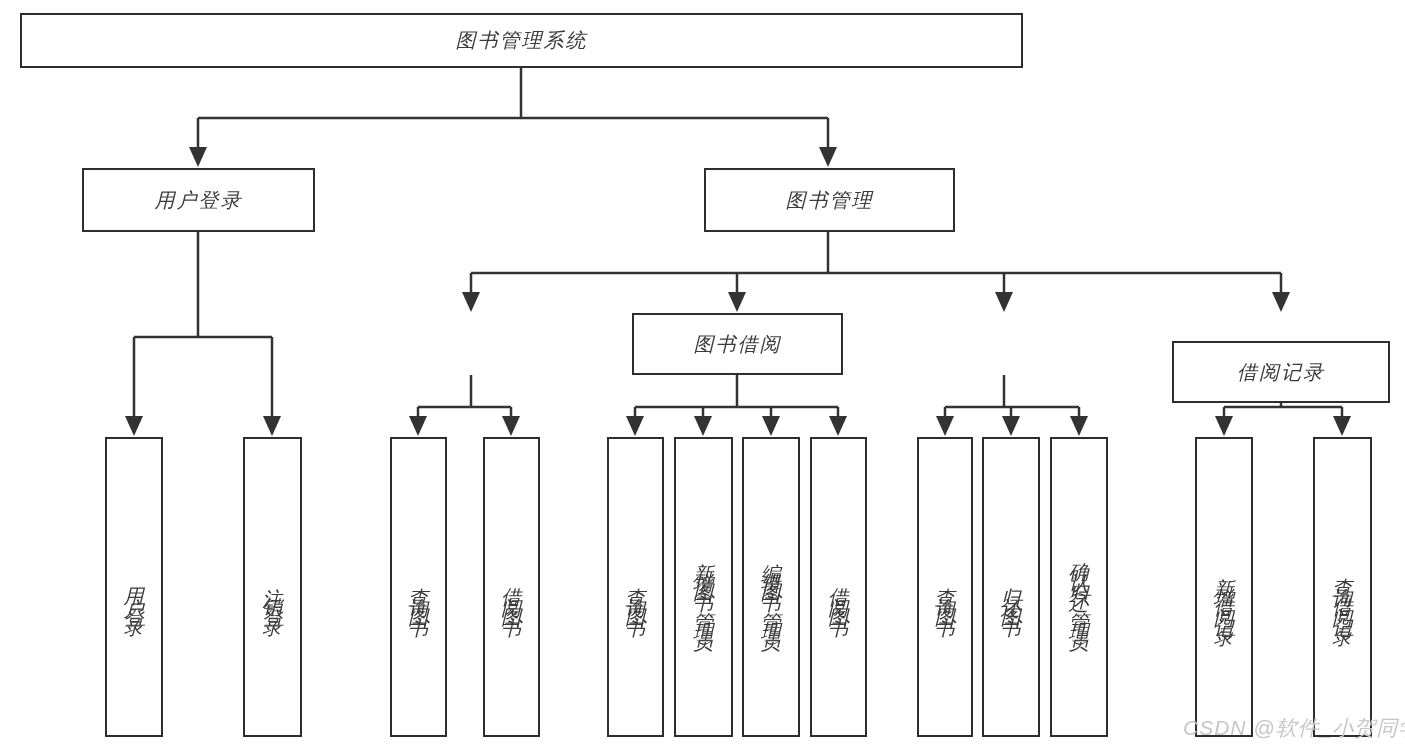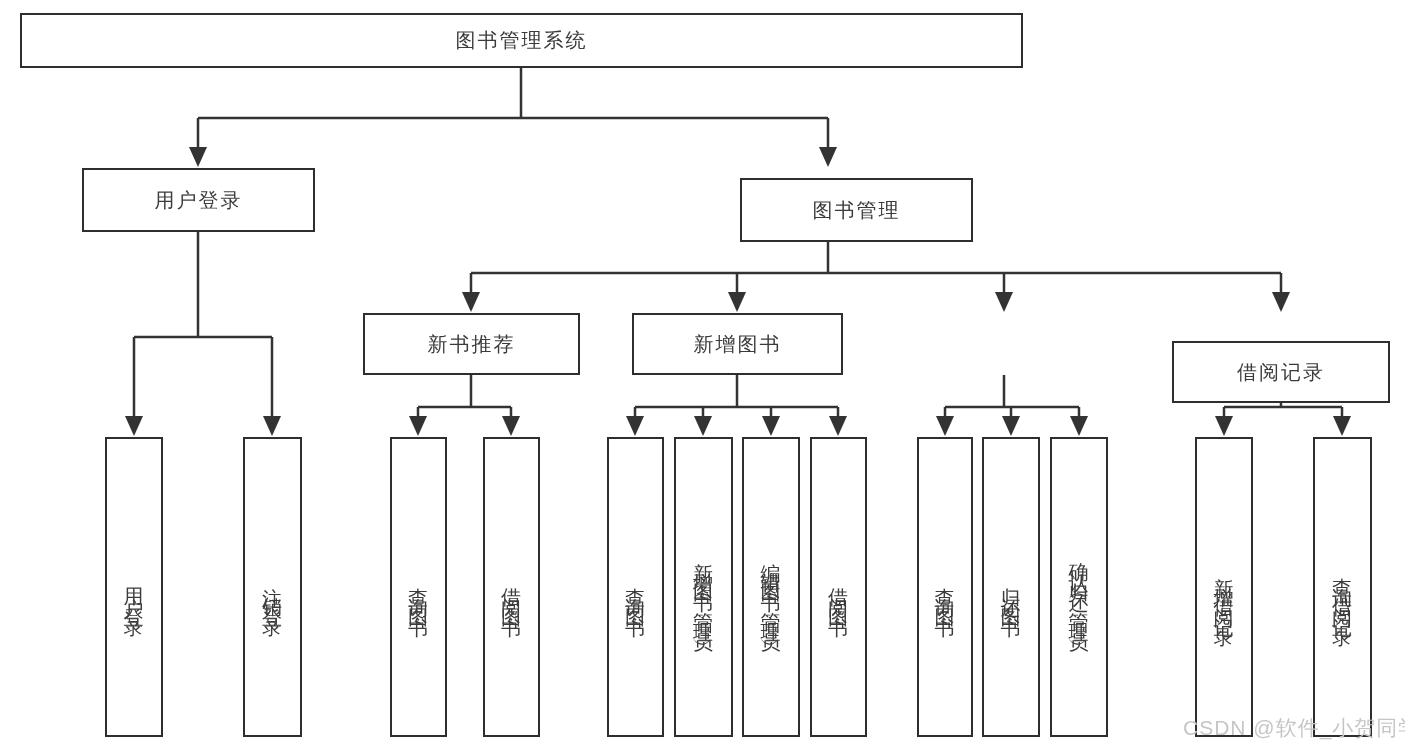--- a/index.html
+++ b/index.html
@@ -3,20 +3,21 @@
 <meta charset="utf-8">
 <style>
   html, body { margin: 0; padding: 0; background: #ffffff; }
   .stage {
     position: relative;
     width: 1405px;
     height: 747px;
     background: #ffffff;
     overflow: hidden;
     font-family: "Liberation Sans", "DejaVu Sans", sans-serif;
+    font-style: italic;
   }
   .connectors {
     position: absolute;
     left: 0; top: 0;
     width: 1405px; height: 747px;
     pointer-events: none;
   }
   .hbox {
     position: absolute;
     box-sizing: border-box;
@@ -137,29 +138,26 @@
     </g>
   </svg>
 
   <div class="hbox" style="left:20px; top:13px; width:1003px; height:55px;">
     <span>图书管理系统</span>
   </div>
 
   <div class="hbox" style="left:82px; top:168px; width:233px; height:64px;">
     <span>用户登录</span>
   </div>
-  <div class="hbox" style="left:740px; top:168px; width:233px; height:64px;margin-top:10px;">
+  <div class="hbox" style="left:704px; top:168px; width:251px; height:64px;">
     <span>图书管理</span>
   </div>
 
-  <div class="hbox" style="left:363px; top:313px; width:217px; height:62px;">
-    <span>新书推荐</span>
-  </div>
   <div class="hbox" style="left:632px; top:313px; width:211px; height:62px;">
-    <span>新增图书</span>
+    <span>图书借阅</span>
   </div>
   <div class="hbox" style="left:1172px; top:313px; width:218px; height:62px;margin-top:28px;">
     <span>借阅记录</span>
   </div>
 
   <div class="vbox" style="left:105px; width:58px;">
     <span class="vtext">用户登录</span>
   </div>
   <div class="vbox" style="left:243px; width:59px;">
     <span class="vtext">注销登录</span>

